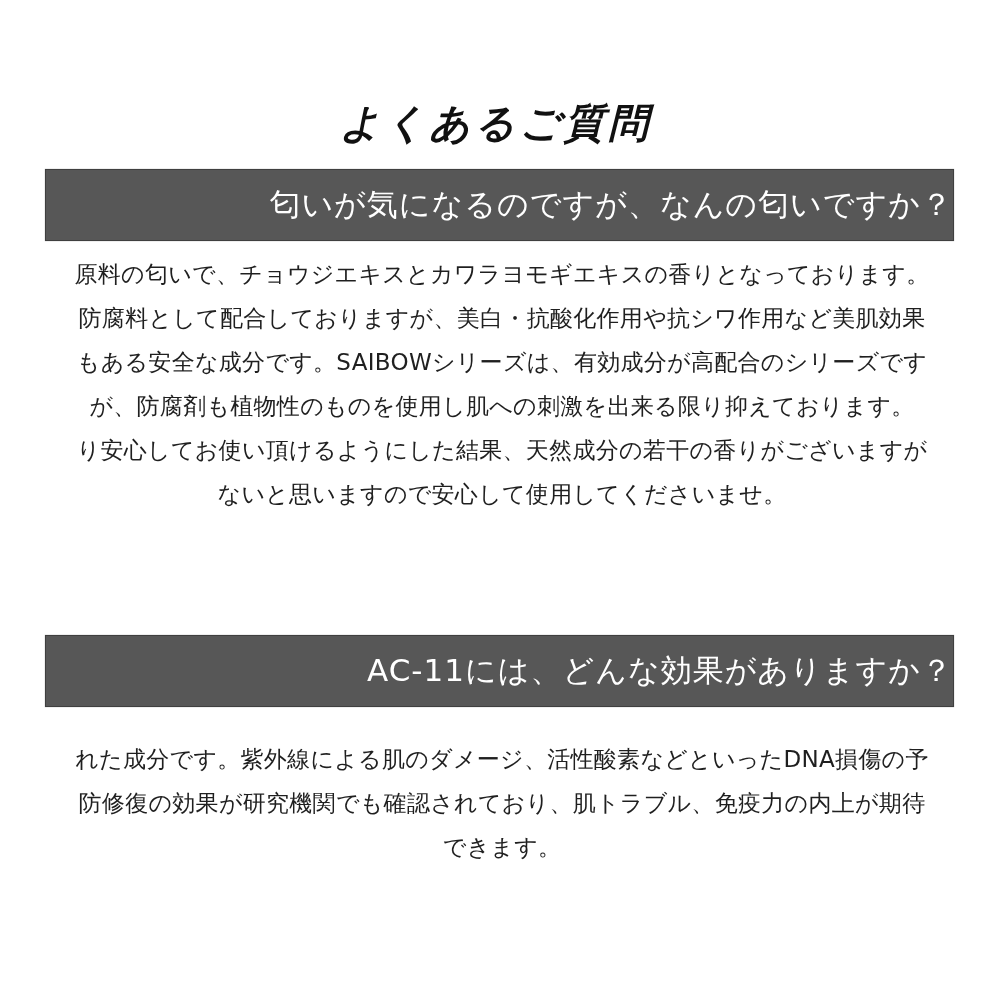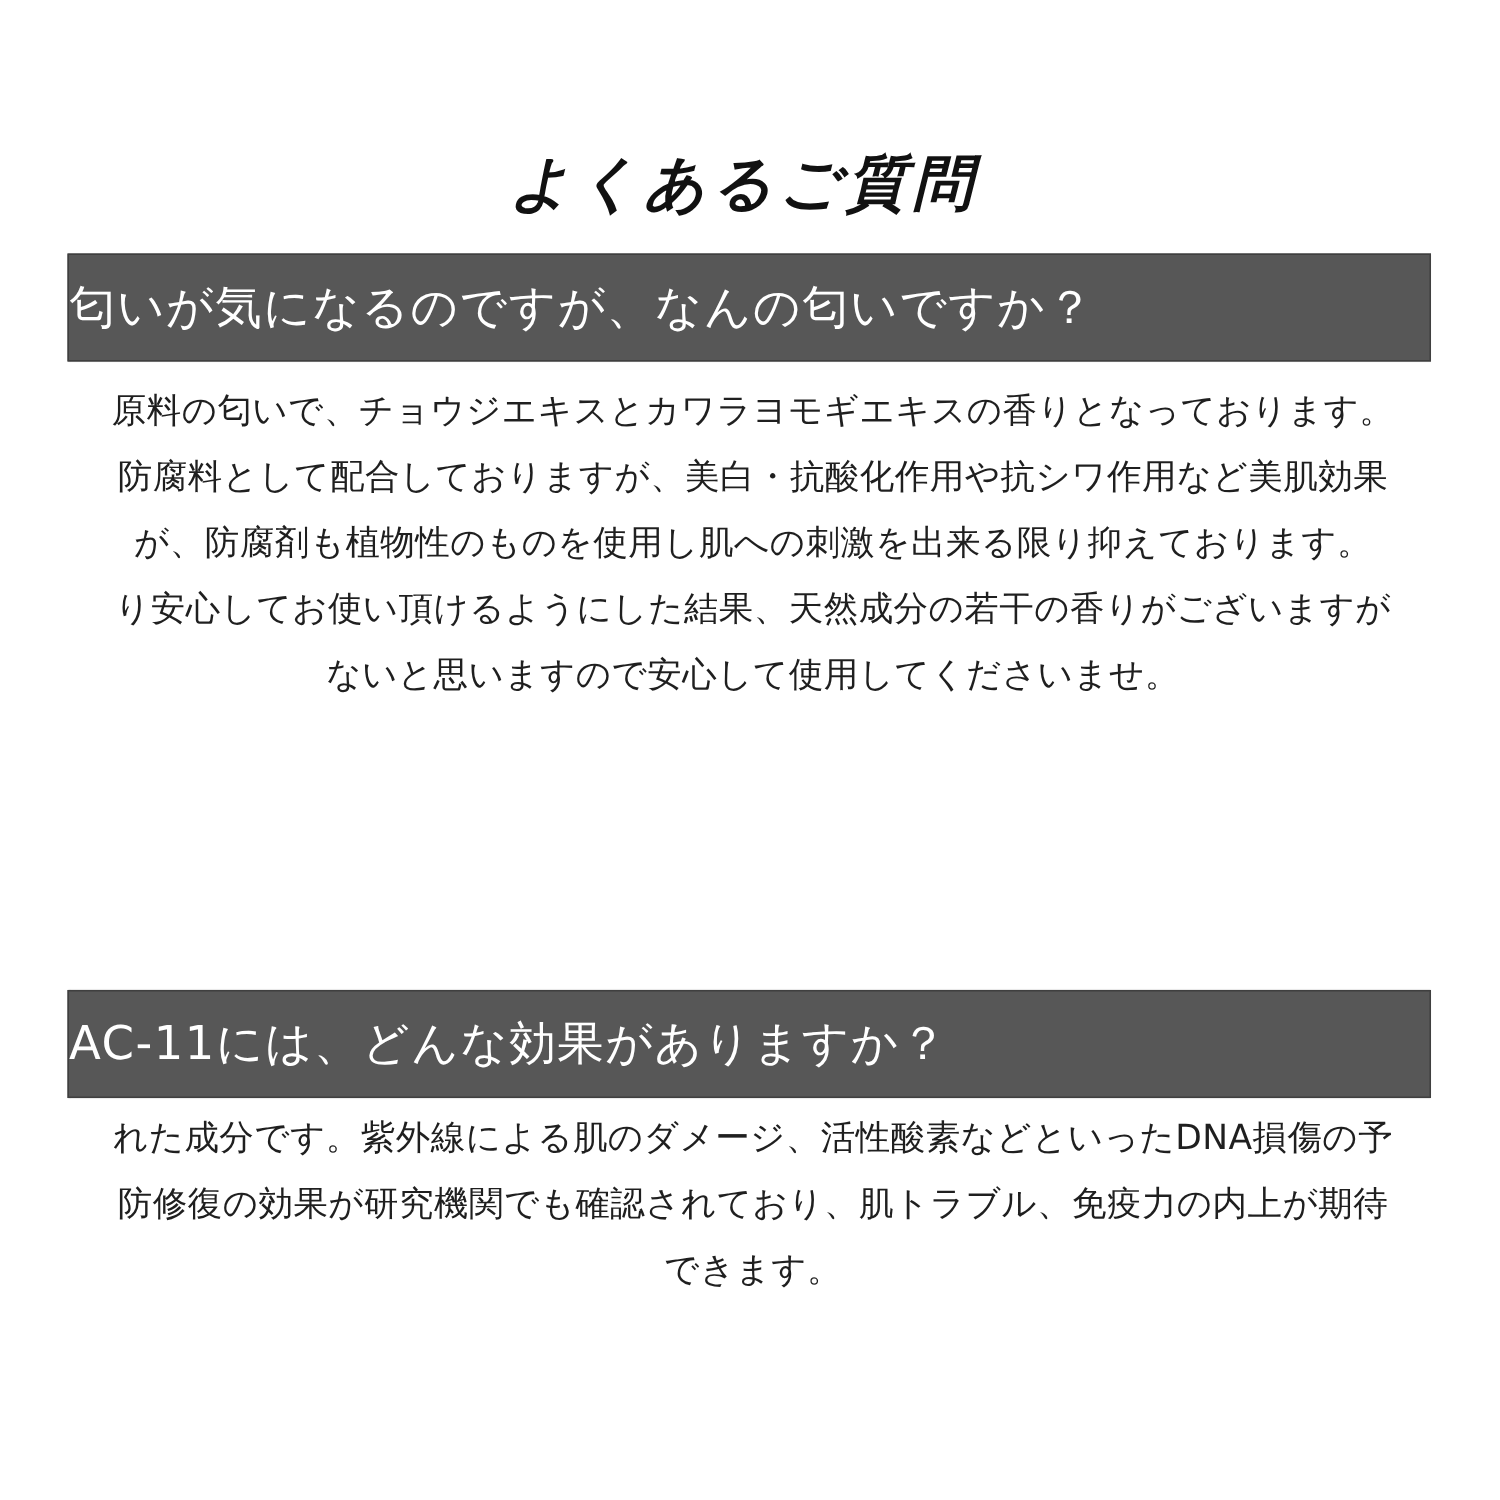--- a/index.html
+++ b/index.html
@@ -30,31 +30,31 @@
     .faq-header {
       position: absolute;
       left: 45px;
       width: 907px;
       height: 70px;
       background: #575757;
       border: 1px solid #3f3f3f;
       box-shadow: 0 0 1px #9a9a9a;
       display: flex;
       align-items: center;
-      justify-content: flex-start;
+      justify-content: flex-end;
     }
     .faq-header span {
       font-family: "DejaVu Sans", "Liberation Sans", sans-serif;
       color: #ffffff;
       font-size: 31px;
       letter-spacing: 1px;
       white-space: nowrap;
     }
     .faq-header.h1 { top: 169px; }
-    .faq-header.h2 { top: 660px; }
+    .faq-header.h2 { top: 635px; }
     .faq-answer {
       position: absolute;
       left: 47px;
       width: 910px;
       font-family: "DejaVu Sans", "Liberation Sans", sans-serif;
       font-size: 23px;
       line-height: 44px;
       color: #1f1f1f;
       letter-spacing: 0.3px;
       text-align: center;
@@ -72,20 +72,21 @@
 
 <h1 class="page-title">よくあるご質問</h1>
 
 <div class="faq-header h1">
   <span>匂いが気になるのですが、なんの匂いですか？</span>
 </div>
 
 <div class="faq-answer a1">
   <span class="line">原料の匂いで、チョウジエキスとカワラヨモギエキスの香りとなっております。</span>
   <span class="line">防腐料として配合しておりますが、美白・抗酸化作用や抗シワ作用など美肌効果</span>
+  <span class="line">もある安全な成分です。SAIBOWシリーズは、有効成分が高配合のシリーズです</span>
   <span class="line">が、防腐剤も植物性のものを使用し肌への刺激を出来る限り抑えております。</span>
   <span class="line">り安心してお使い頂けるようにした結果、天然成分の若干の香りがございますが</span>
   <span class="line">ないと思いますので安心して使用してくださいませ。</span>
 </div>
 
 <div class="faq-header h2">
   <span>AC-11には、どんな効果がありますか？</span>
 </div>
 
 <div class="faq-answer a2">

